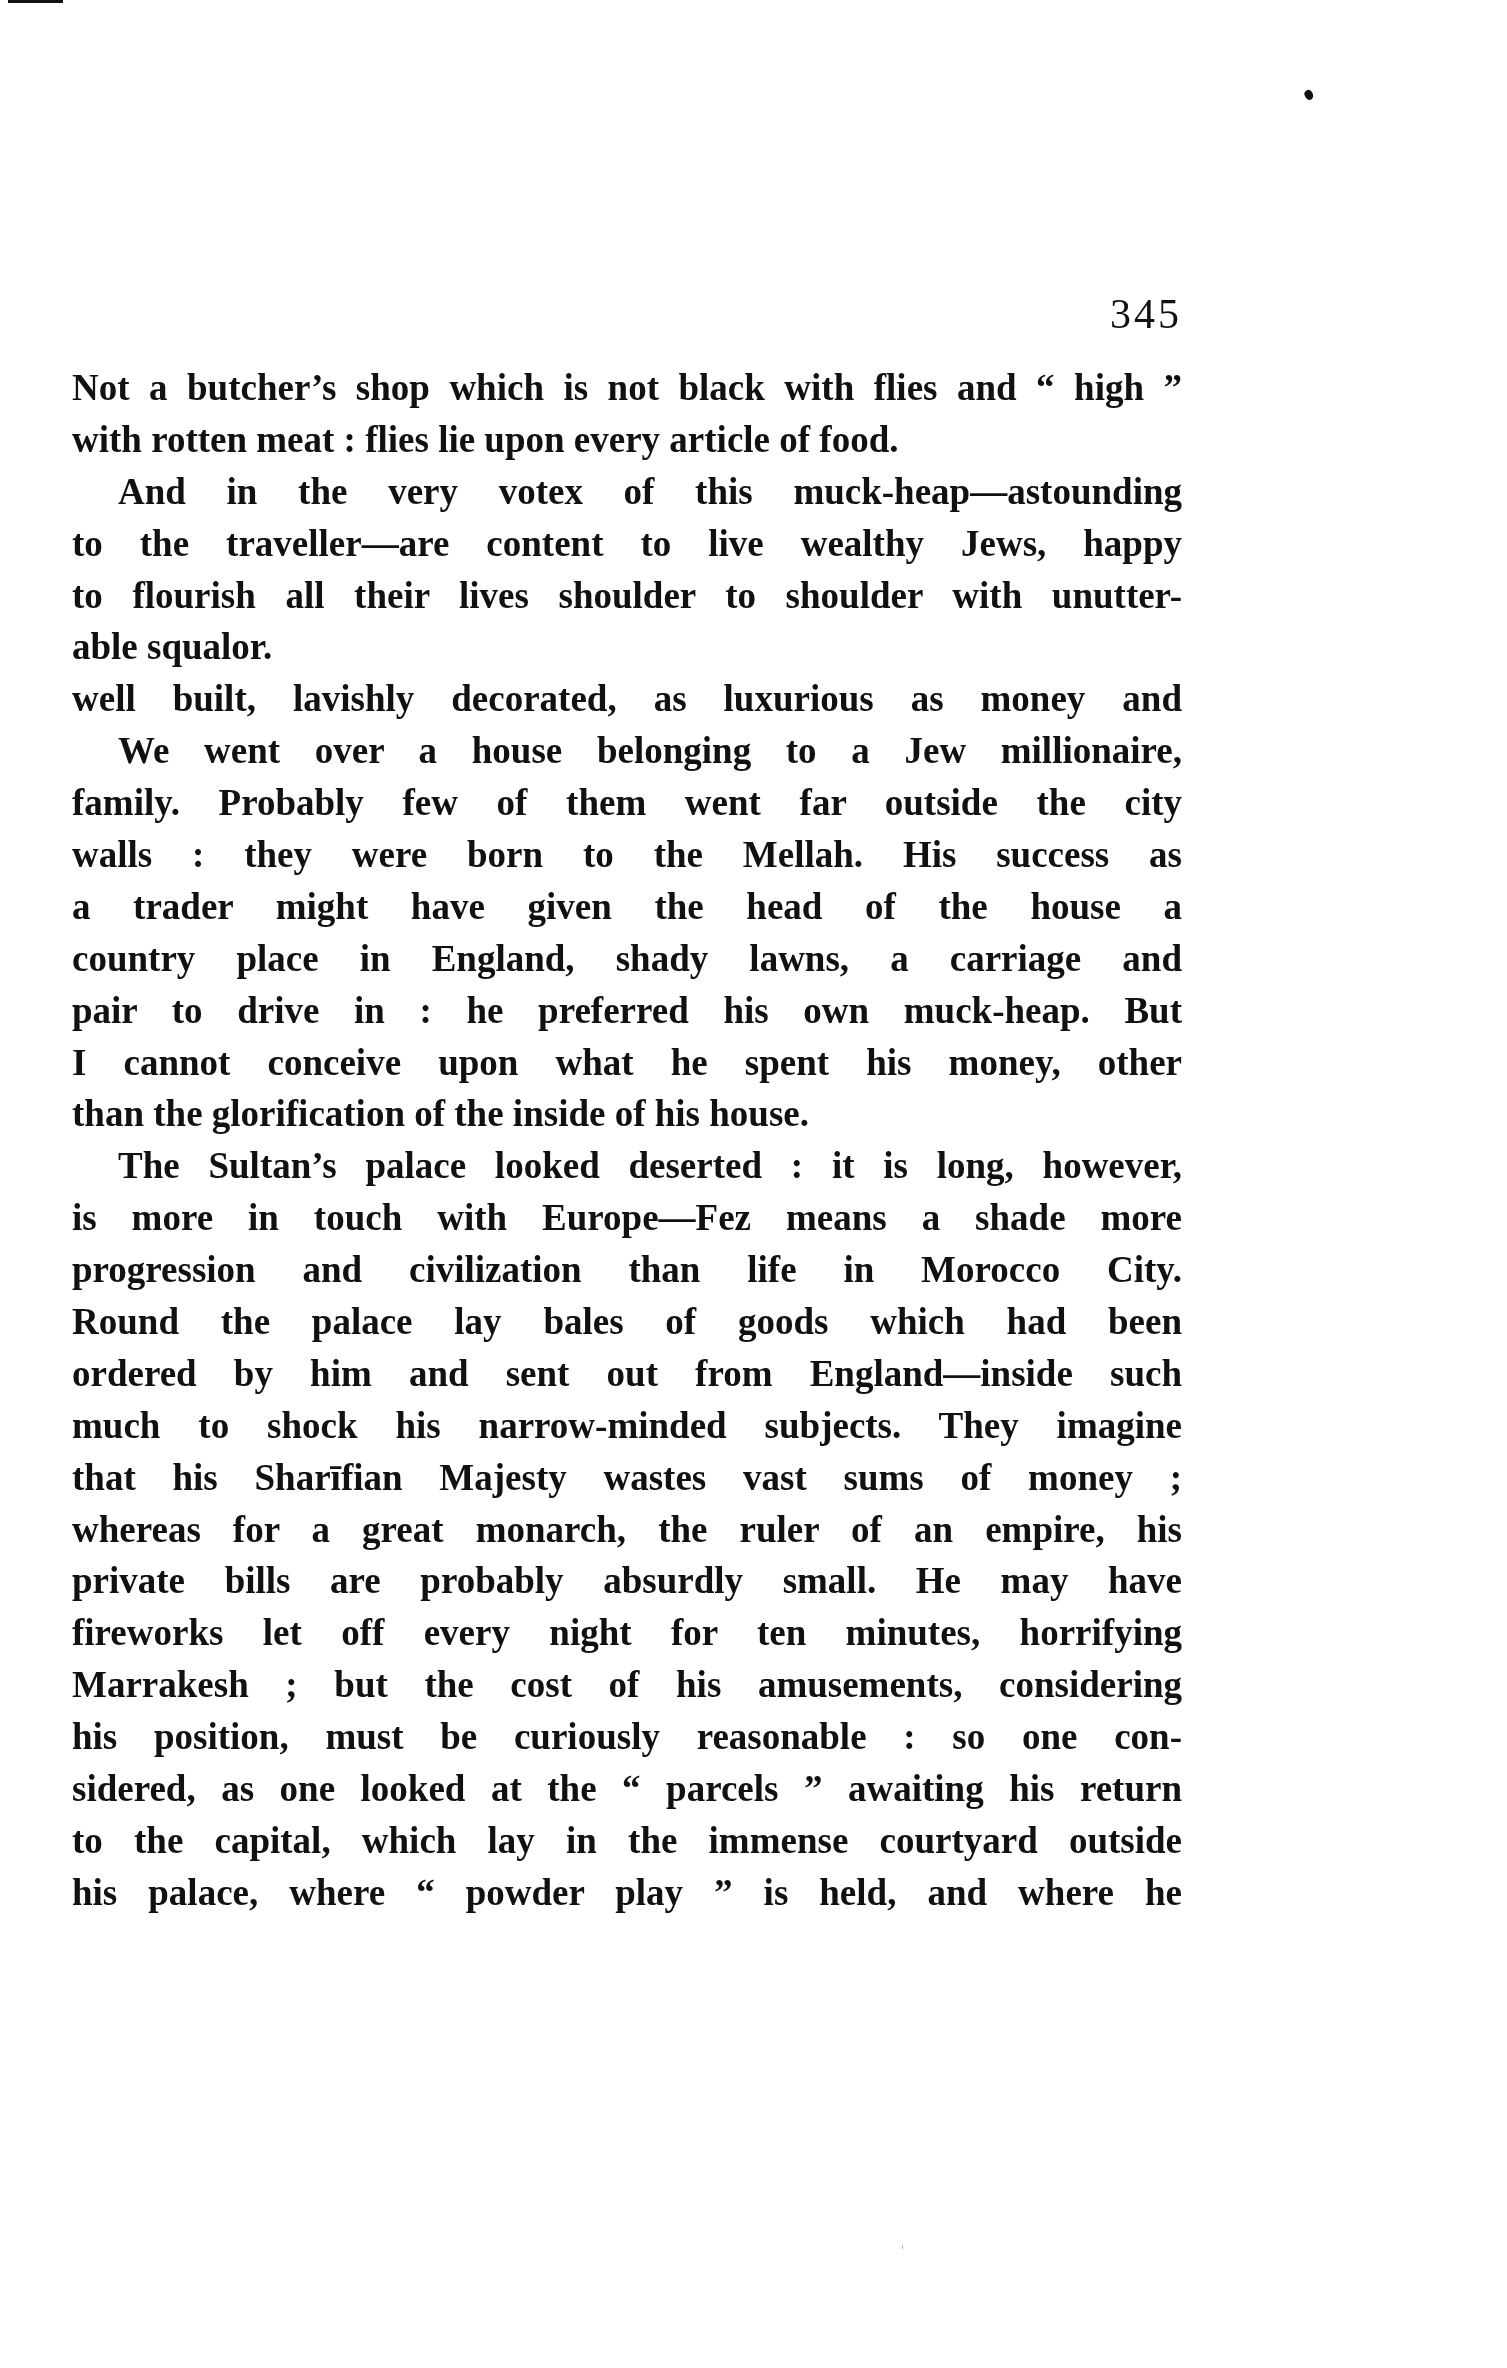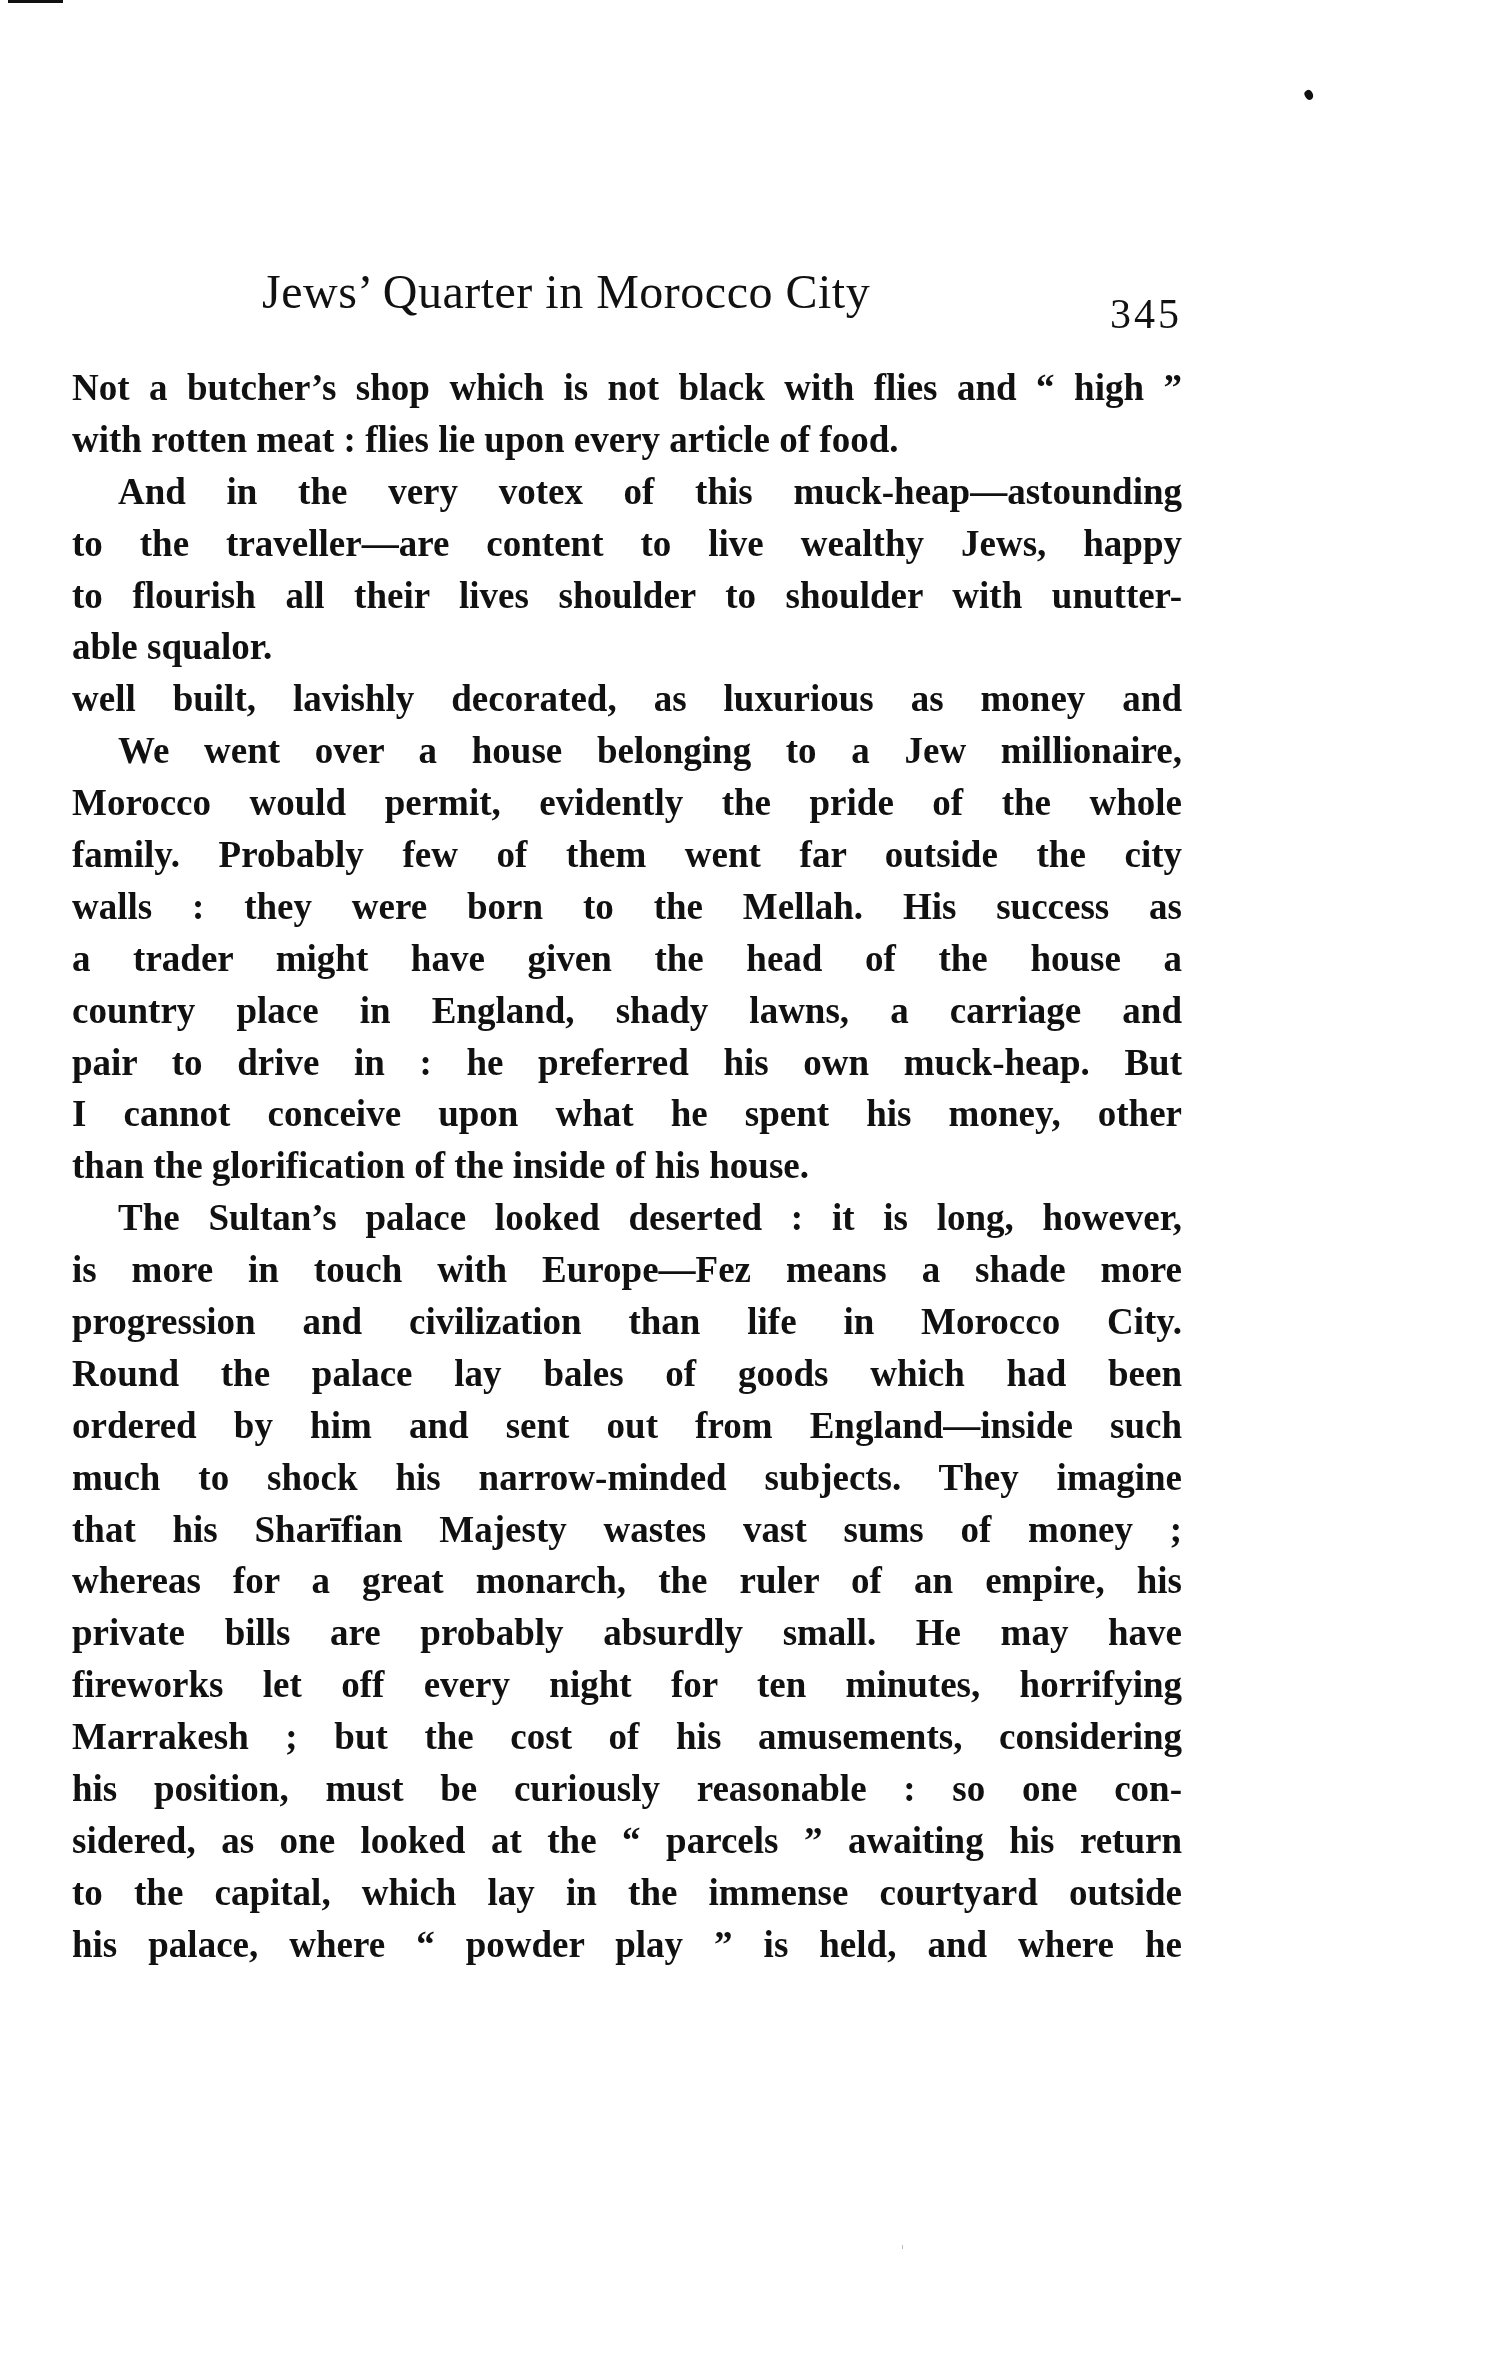--- a/index.html
+++ b/index.html
@@ -88,34 +88,32 @@
     background: #bbb;
   }
 </style>
 </head>
 <body>
 
 <div class="top-rule"></div>
 <div class="speck"></div>
 
 <div class="running-head">
-  <span class="running-title">Jews’ Quarter in Morocco City</span>
   <span class="page-number">345</span>
 </div>
 
 <div class="body-text" id="body-text">
     <span class="line">Not a butcher’s shop which is not black with flies and “ high ”</span>
     <span class="line last">with rotten meat : flies lie upon every article of food.</span>
     <span class="line indent">And in the very votex of this muck-heap—astounding</span>
     <span class="line">to the traveller—are content to live wealthy Jews, happy</span>
     <span class="line">to flourish all their lives shoulder to shoulder with unutter-</span>
     <span class="line last">able squalor.</span>
     <span class="line">well built, lavishly decorated, as luxurious as money and</span>
     <span class="line indent">We went over a house belonging to a Jew millionaire,</span>
-    <span class="line">Morocco would permit, evidently the pride of the whole</span>
     <span class="line">family.  Probably few of them went far outside the city</span>
     <span class="line">walls : they were born to the Mellah.  His success as</span>
     <span class="line">a trader might have given the head of the house a</span>
     <span class="line">country place in England, shady lawns, a carriage and</span>
     <span class="line">pair to drive in : he preferred his own muck-heap.  But</span>
     <span class="line">I cannot conceive upon what he spent his money, other</span>
     <span class="line last">than the glorification of the inside of his house.</span>
     <span class="line indent">The Sultan’s palace looked deserted : it is long, however,</span>
     <span class="line">is more in touch with Europe—Fez means a shade more</span>
     <span class="line">progression and civilization than life in Morocco City.</span>

